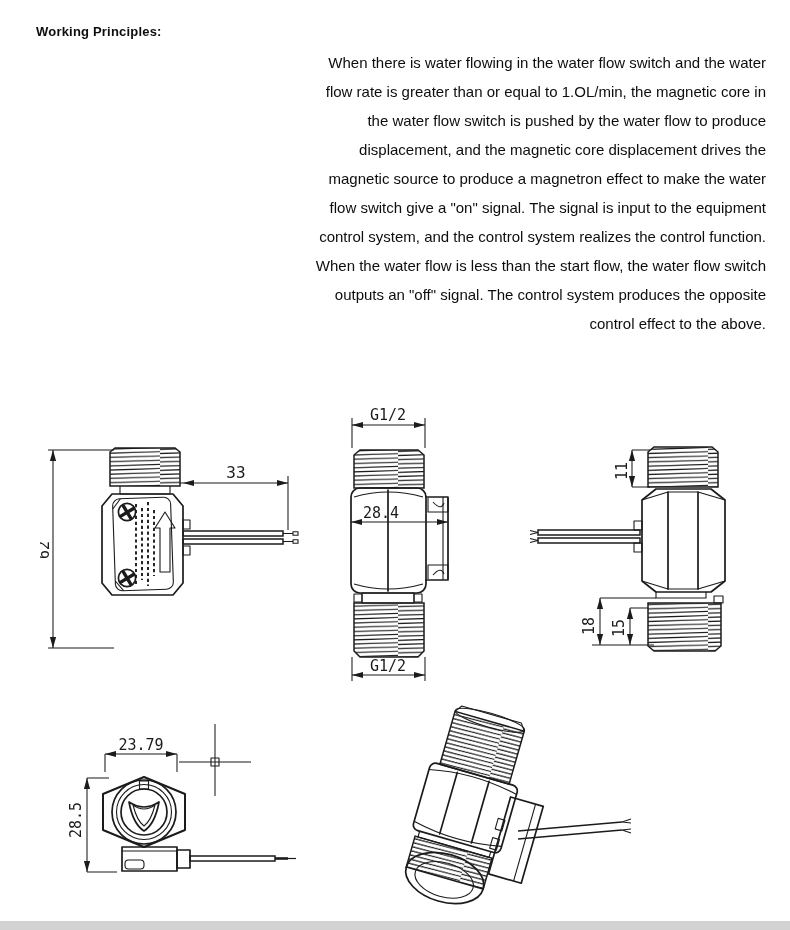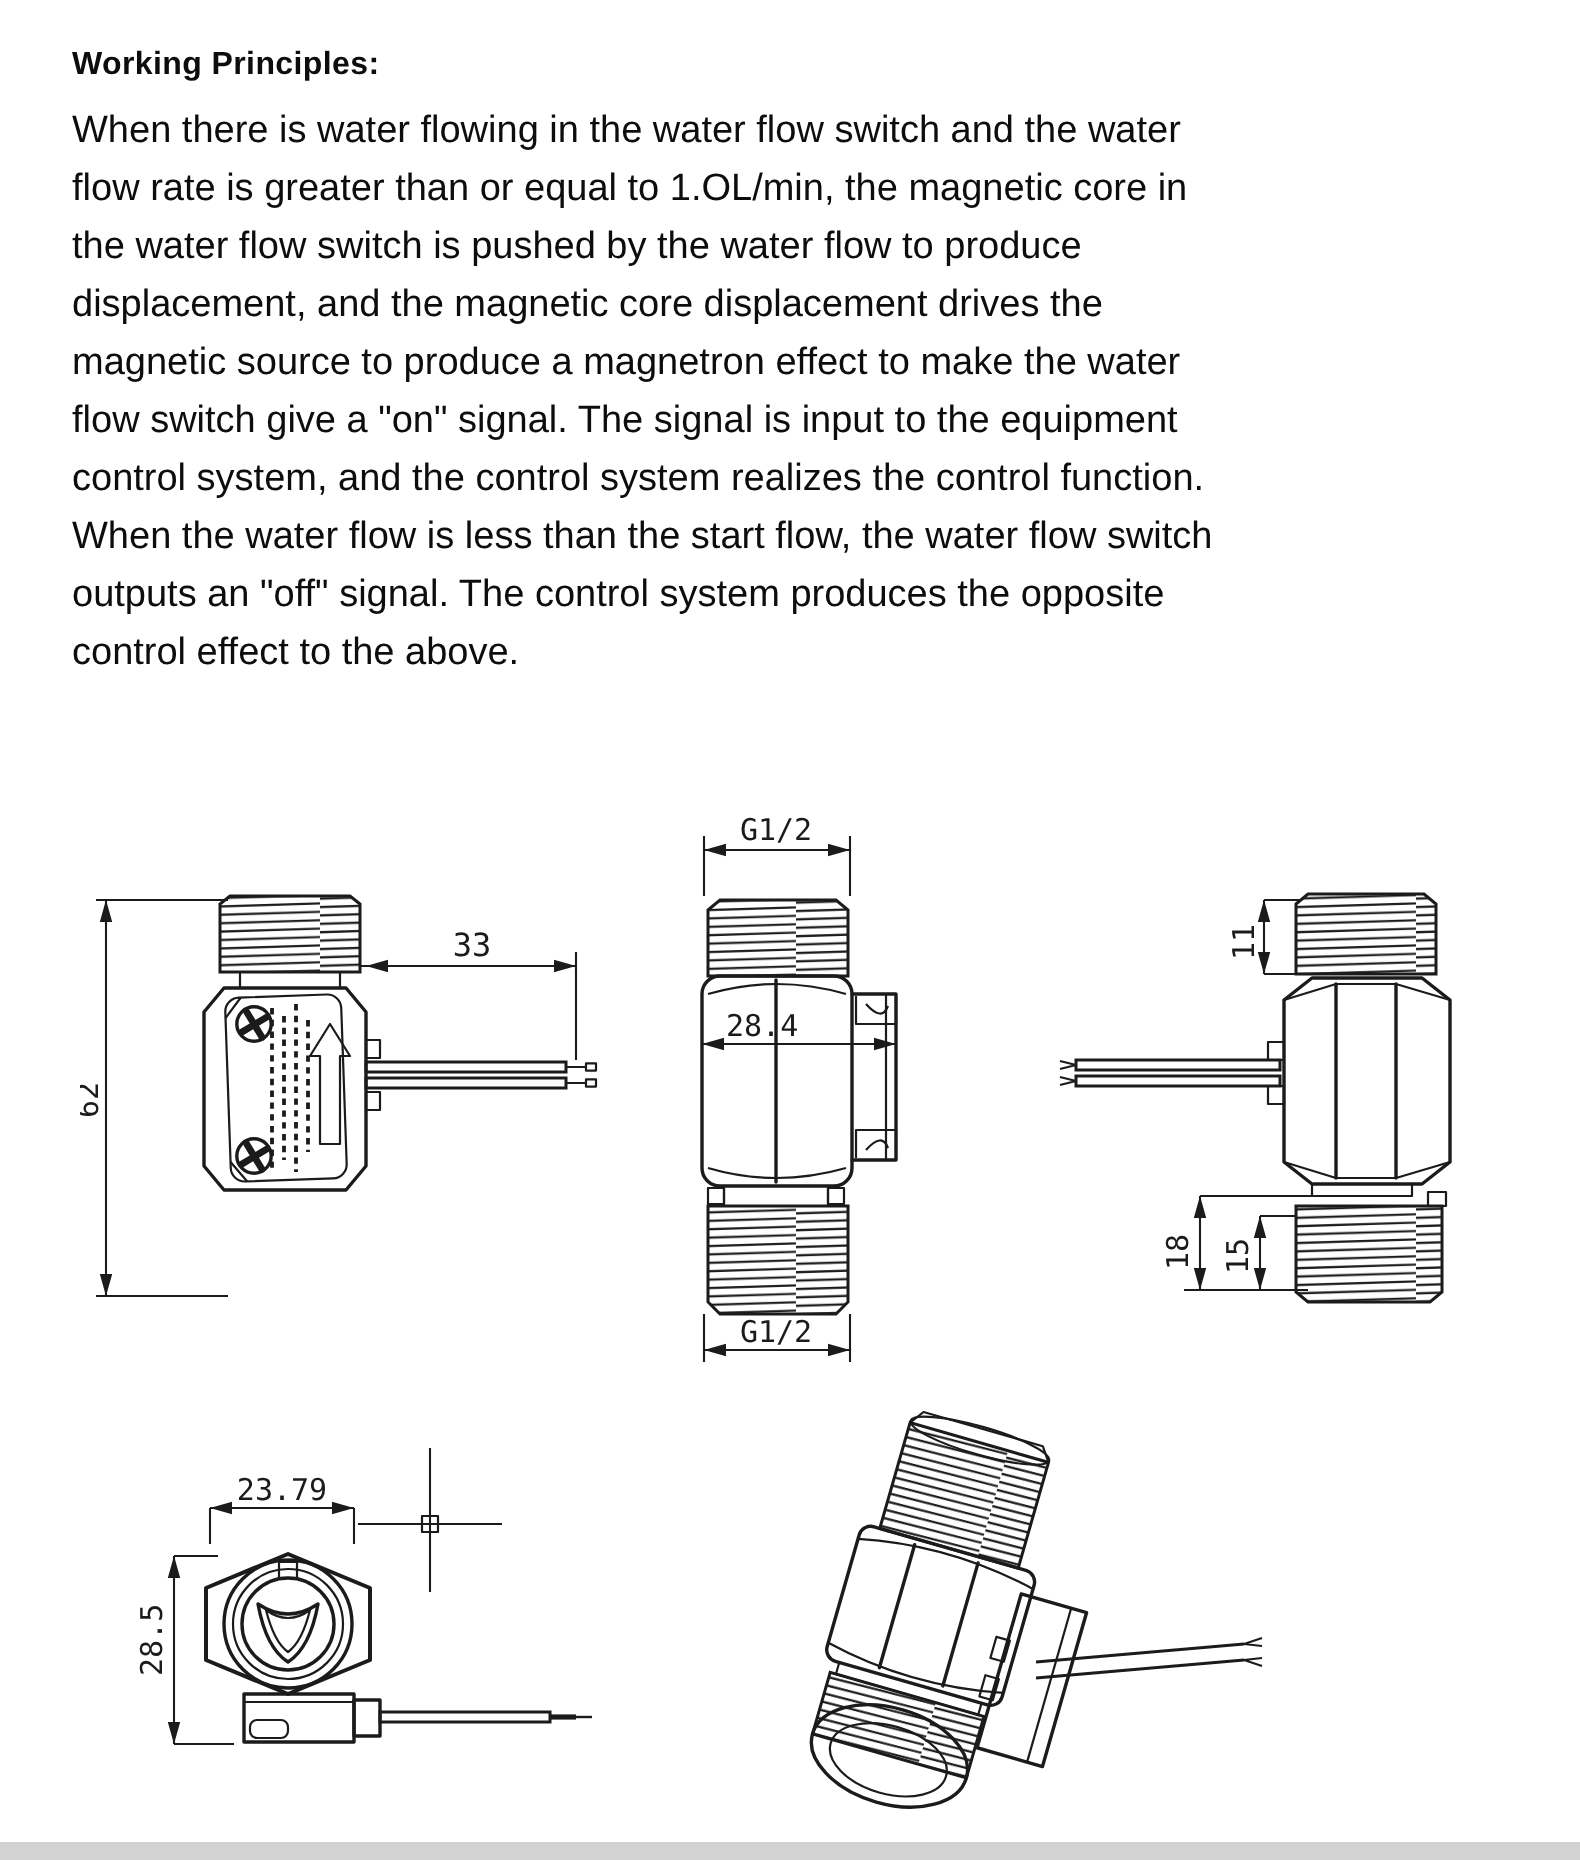--- a/index.html
+++ b/index.html
@@ -1,20 +1,20 @@
 <!DOCTYPE html>
 <html><head>
 <meta charset="utf-8">
 <style>
   html,body { margin:0; padding:0; background:#ffffff; }
   .canvas { position:relative; width:790px; height:930px; background:#ffffff; overflow:hidden;
             font-family:"Liberation Sans", sans-serif; }
   .wp { position:absolute; left:36px; top:24px; width:730px; color:#0d0d0d; }
-  .wp h2 { margin:0 0 9px 0; font-size:16px; font-weight:bold; letter-spacing:0.2px; }
-  .wp p  { margin:0; font-size:19px; line-height:29px; white-space:pre-line; }
+  .wp h2 { margin:0 0 9px 0; font-size:13px; font-weight:bold; letter-spacing:0.2px; }
+  .wp p  { margin:0; font-size:15px; line-height:29px; white-space:pre-line;text-align:right; }
   .drawing { position:absolute; }
   svg .ln   { fill:none; stroke:#1b1b1b; stroke-width:1.7; stroke-linejoin:round; stroke-linecap:round; }
   svg .ln2  { fill:none; stroke:#1b1b1b; stroke-width:2;   stroke-linejoin:round; }
   svg .thin { fill:none; stroke:#1b1b1b; stroke-width:1.1; stroke-linejoin:round; }
   svg .dl   { fill:none; stroke:#1b1b1b; stroke-width:1.05; }
   svg .wire { fill:none; stroke:#1b1b1b; stroke-width:1.5; }
   svg .th   { stroke:#1b1b1b; stroke-width:1.5; }
   svg .txtcol { fill:none; stroke:#1b1b1b; stroke-width:1.9; stroke-dasharray:3.2 2.7; }
   svg text.dim { font-family:"DejaVu Sans Mono", monospace; font-size:15px; fill:#1b1b1b; }
   svg text.dim-lg { font-family:"DejaVu Sans Mono", monospace; font-size:16px; fill:#1b1b1b; }

